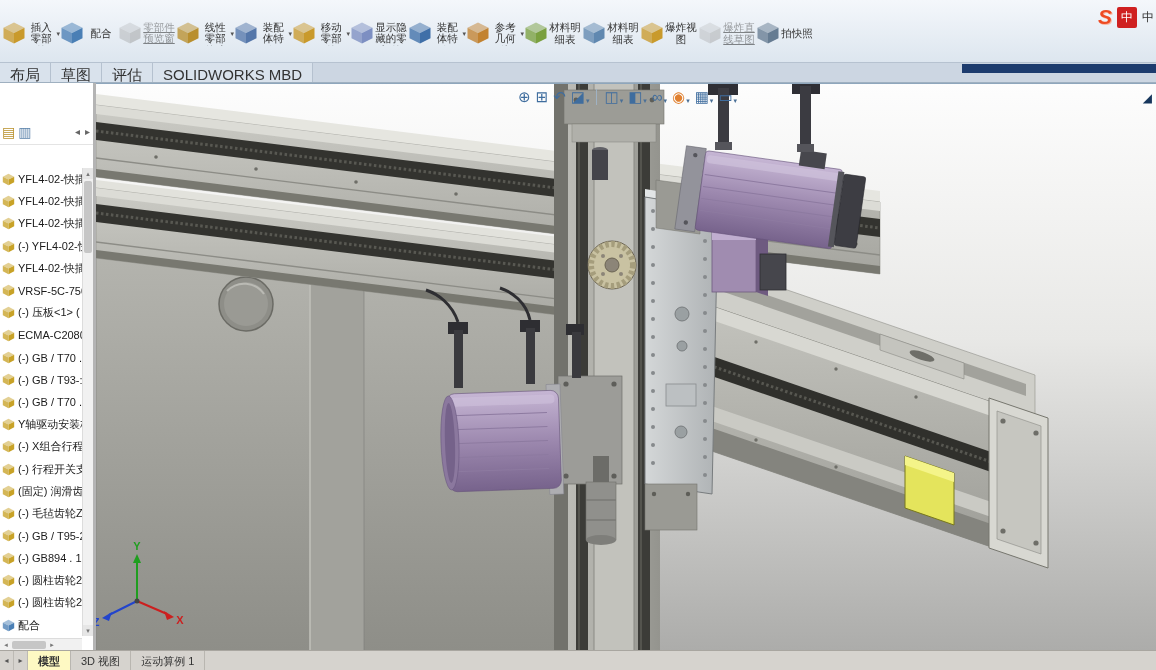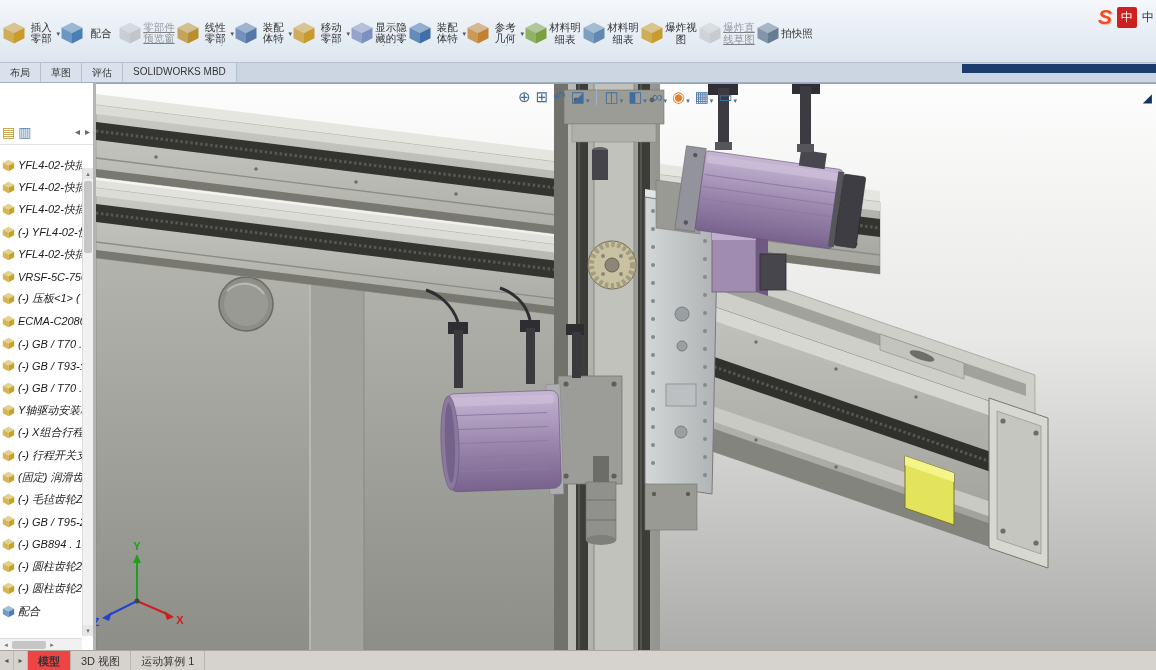--- a/index.html
+++ b/index.html
@@ -20,21 +20,21 @@
   .rbtn.disabled { opacity:.45; filter:grayscale(1);text-decoration:underline; }
   .brand { position:absolute; top:6px; right:0; display:flex; align-items:center; gap:5px; z-index:25; }
   .sw-logo { font-size:21px; font-weight:bold; color:#ee4a22; font-style:italic;
     text-shadow:1px 1px 0 #f9b9a5; line-height:22px; }
   .lang-badge { background:#cf2020; color:#fff; font-size:12px; padding:2px 4px; border-radius:2px; }
   .lang-plain { font-size:12px; color:#333; width:14px; overflow:hidden; }
 
   
   .cmd-tabs { position:absolute; top:63px; left:0; width:1156px; height:20px;
     background:#ccd6e2; border-bottom:1px solid #9fb0c0; display:flex; z-index:18; }
-  .ctab { padding:3px 10px 0 10px; font-size:10px; color:#333; background:#d9e2ec;
+  .ctab { padding:3px 10px 0 10px; font-size:15px; color:#333; background:#d9e2ec;
     border-right:1px solid #b5c1cf; cursor:pointer; white-space:nowrap; }
   .win-strip { position:absolute; top:64px; left:962px; width:194px; height:9px;
     background:#1d3c6e; z-index:19; }
 
   
   .viewport { position:absolute; top:83px; left:96px; width:1060px; height:567px;
     overflow:hidden; border-top:1px solid #8ea6bc; }
   .viewport svg.scene { display:block; }
   .hud { position:absolute; top:2px; left:422px; height:22px; display:flex;
     align-items:center; gap:5px; z-index:10; }
@@ -47,21 +47,21 @@
 
   
   .left-panel { position:absolute; top:83px; left:0; width:96px; height:567px;
     background:#ffffff; border-right:3px solid #b4b4b4; z-index:15; }
   .panel-toolbar { position:absolute; top:36px; left:0; right:0; height:26px;
     display:flex; align-items:center; gap:3px; padding:0 2px;
     border-bottom:1px solid #e4e4e4; }
   .ptab { font-size:14px; line-height:16px; cursor:pointer; }
   .pnav { font-size:10px; color:#666; cursor:pointer; padding:0 1px; }
   .pnav-spacer { flex:1; }
-  .tree { position:absolute; top:71px; left:0; right:11px; overflow:hidden;font-style:italic; }
+  .tree { position:absolute; top:85px; left:0; right:11px; overflow:hidden; }
   .trow { height:22.3px; display:flex; align-items:center; gap:3px; padding-left:2px;
     font-size:11px; color:#1a1a1a; white-space:nowrap; overflow:hidden; cursor:pointer; }
   .tico { width:13px; height:13px; flex:none; }
   .tico svg { width:13px; height:13px; display:block; }
   .vscroll { position:absolute; top:85px; right:0; width:11px; height:468px;
     background:#f1f1f1; border-left:1px solid #dcdcdc; }
   .vsarrow { height:11px; font-size:7px; color:#777; text-align:center; line-height:11px;
     background:#e6e6e6; cursor:pointer; }
   .vsarrow.bottom { position:absolute; bottom:0; left:0; right:0; }
   .vthumb { position:absolute; top:13px; left:1px; width:8px; height:72px;
@@ -72,21 +72,21 @@
   .hthumb { height:8px; width:34px; background:#c6c6c6; border-radius:2px; cursor:pointer; }
 
   
   .statusbar { position:absolute; bottom:0; left:0; width:1156px; height:20px;
     background:#d6d3ce; border-top:1px solid #a9a6a0; display:flex; align-items:stretch;
     font-size:11px; z-index:20; }
   .sb-arrow { width:14px; display:flex; align-items:center; justify-content:center;
     color:#555; font-size:8px; border-right:1px solid #bdbab4; cursor:pointer; }
   .sbtab { padding:3px 10px 0 10px; border-right:1px solid #b9b6b0; color:#333;
     cursor:pointer; white-space:nowrap; }
-  .sbtab.active { background:#ef4444; font-weight:bold; }
+  .sbtab.active { background:#fef9c3; font-weight:bold; }
 
   text { font-family:"Liberation Sans", sans-serif; }
 </style>
 </head>
 <body>
 
 <div class="ribbon">
 
     <div class="rbtn">
       <span class="ric" style="color: rgb(201, 154, 44);">

